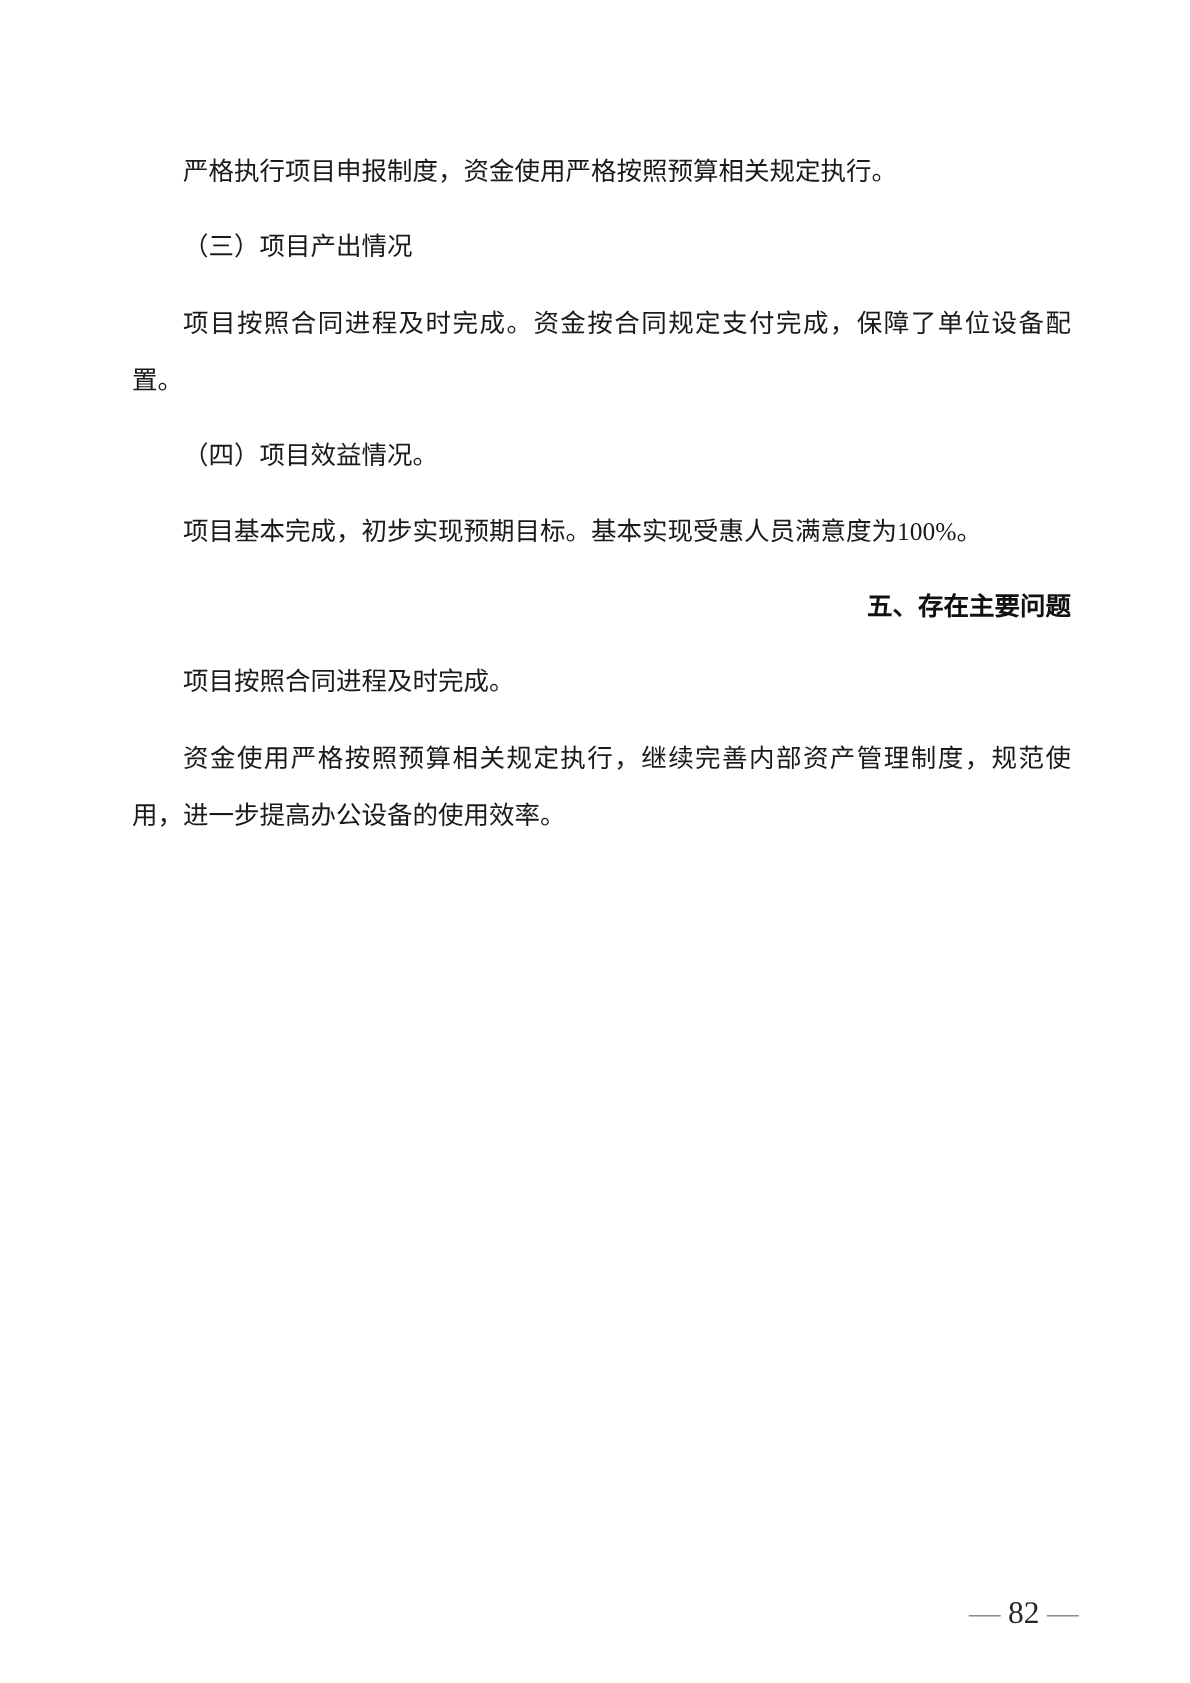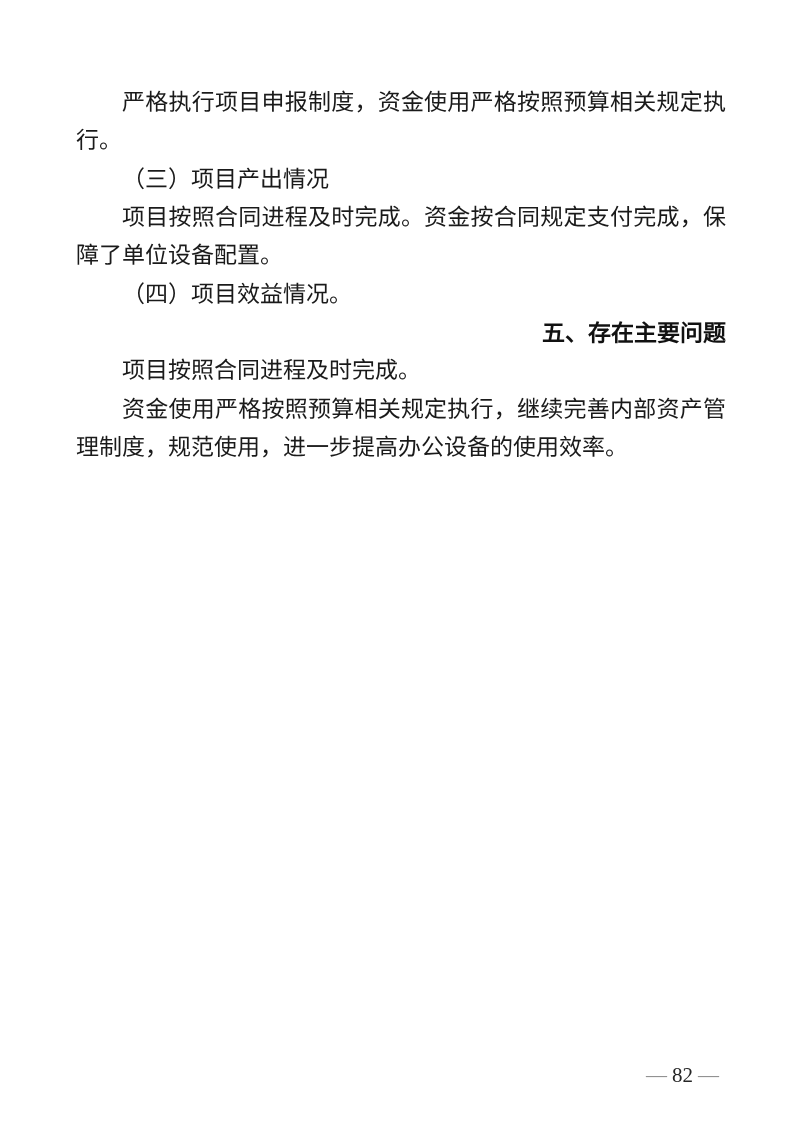--- a/index.html
+++ b/index.html
@@ -15,23 +15,23 @@
     overflow: hidden;
     font-family: "Liberation Serif", serif;
   }
   .content {
     position: absolute;
     left: 76px;
     top: 84px;
     width: 650px;
   }
   .para {
-    margin: 0;
+    margin: 12px;
     padding: 0;
-    font-size: 23px;
+    font-size: 17px;
     line-height: 38.33px;
     color: #1a1a1a;
     text-align: justify;
     text-indent: 2em;
     font-family: "Liberation Serif", serif;
     word-break: normal;
     overflow-wrap: break-word;
   }
   
   .para.sub {
@@ -69,20 +69,21 @@
 
   <div class="content">
     <p class="para body">严格执行项目申报制度，资金使用严格按照预算相关规定执行。</p>
 
     <p class="para sub">（三）项目产出情况</p>
 
     <p class="para body">项目按照合同进程及时完成。资金按合同规定支付完成，保障了单位设备配置。</p>
 
     <p class="para sub">（四）项目效益情况。</p>
 
+    <p class="para body">项目基本完成，初步实现预期目标。基本实现受惠人员满意度为100%。</p>
 
     <p class="para hd">五、存在主要问题</p>
 
     <p class="para body">项目按照合同进程及时完成。</p>
 
 
     <p class="para body">资金使用严格按照预算相关规定执行，继续完善内部资产管理制度，规范使用，进一步提高办公设备的使用效率。</p>
   </div>
 
   <div class="page-number">

